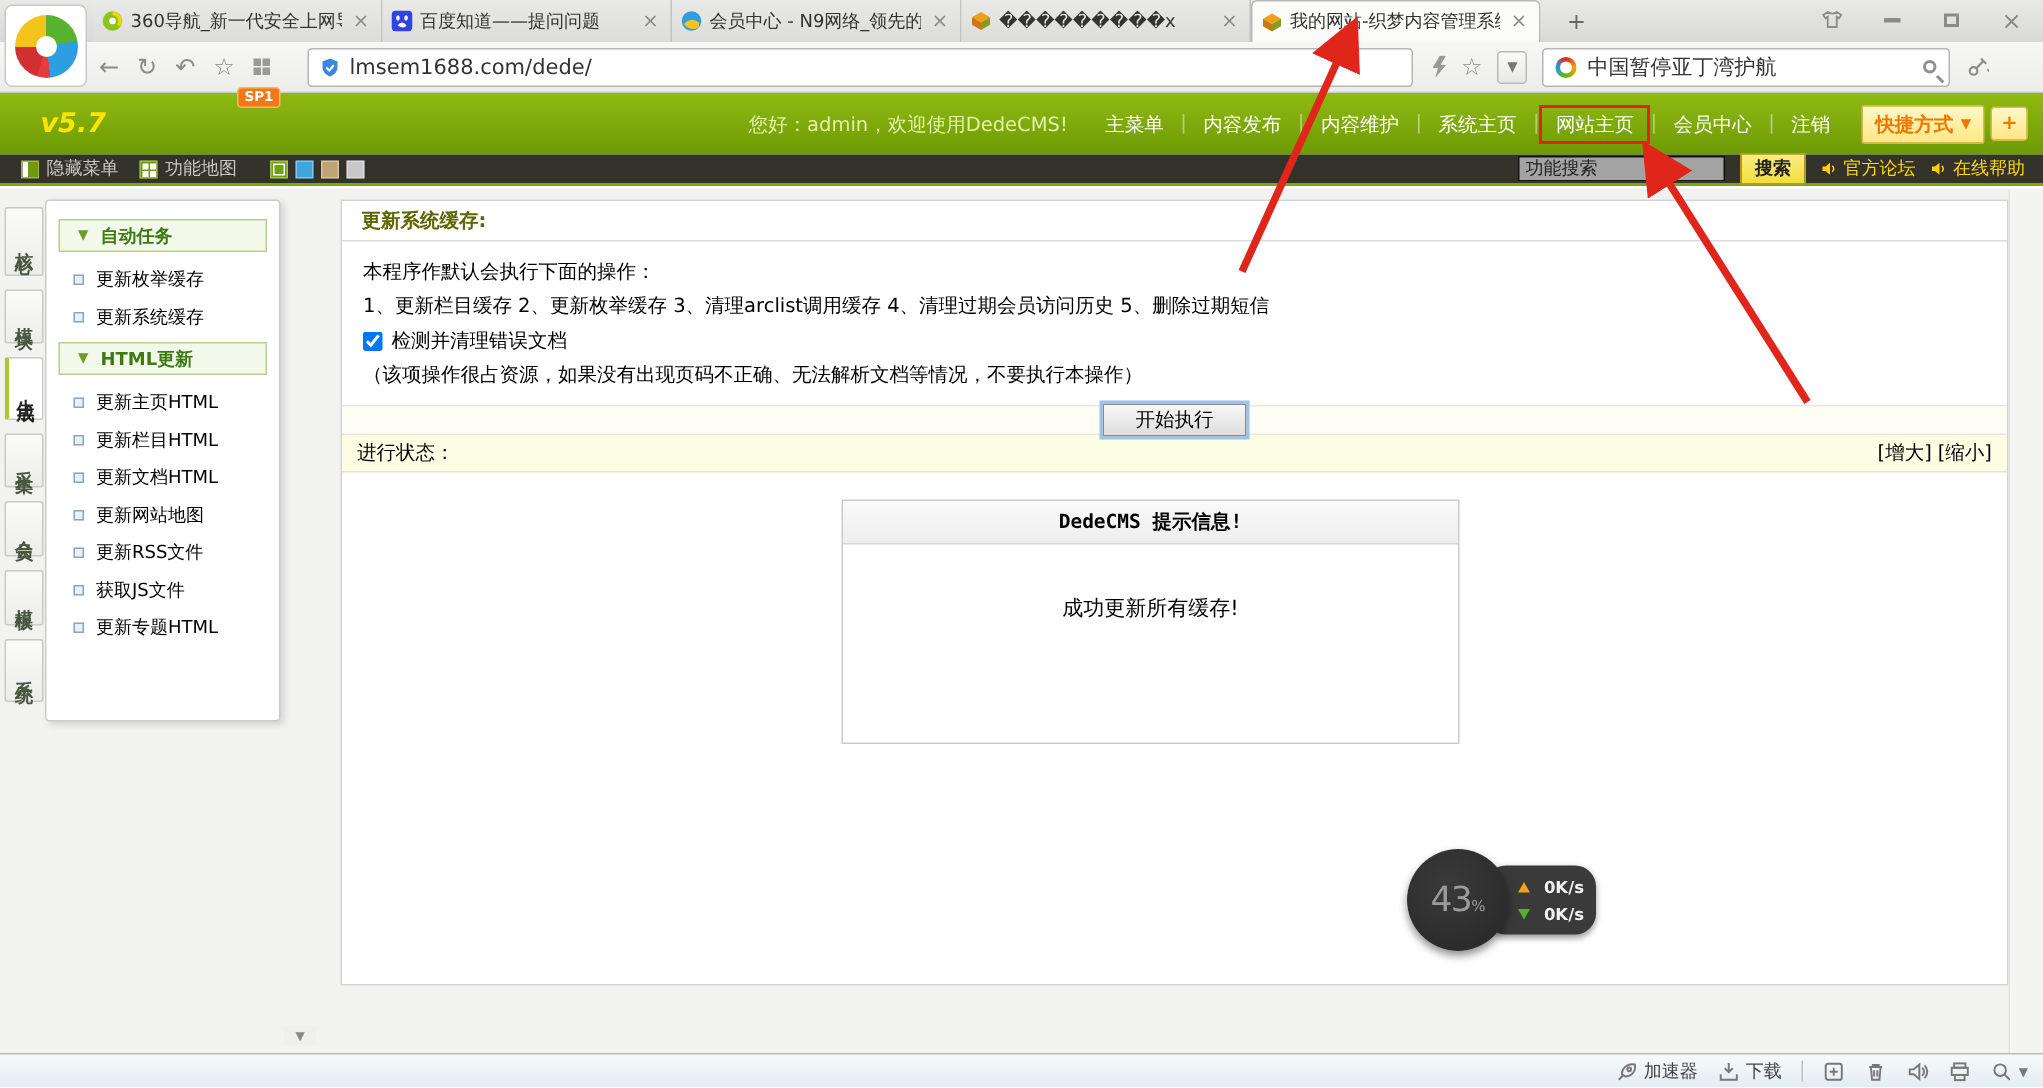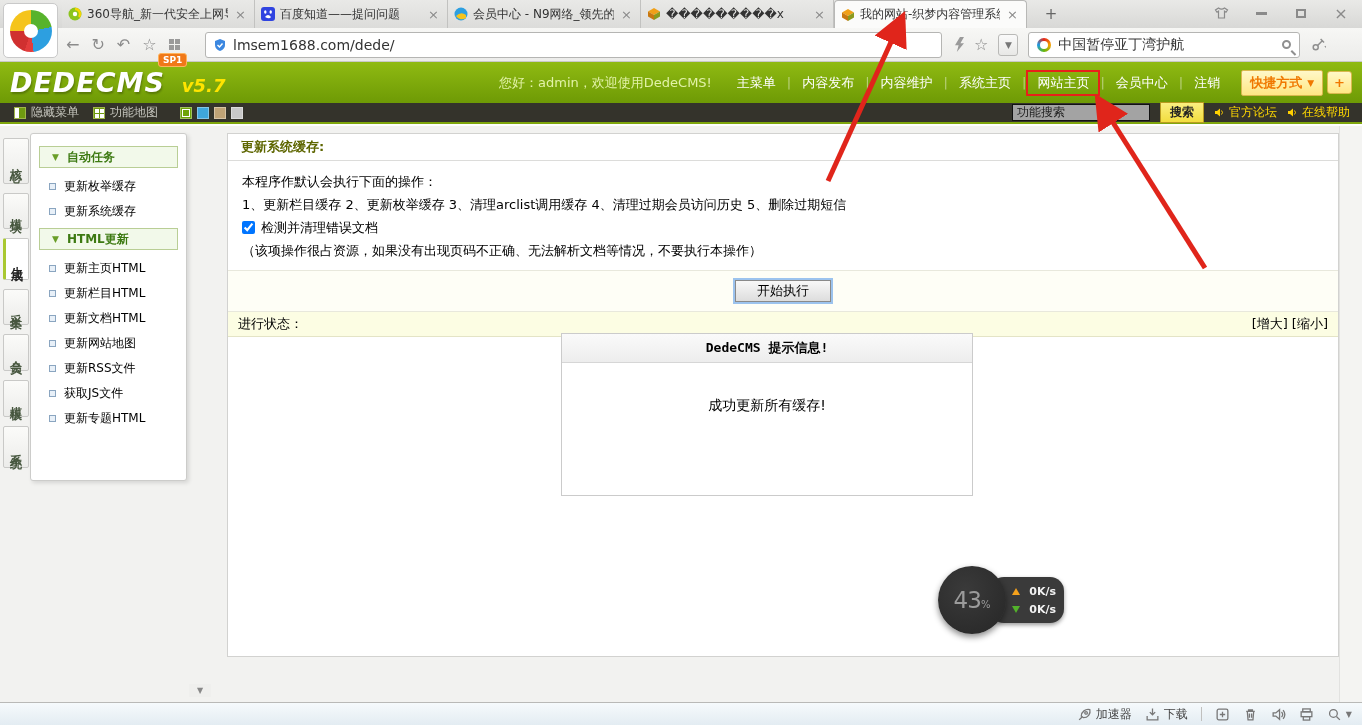--- a/index.html
+++ b/index.html
@@ -127,21 +127,21 @@
     background:#EFEFED; color:#888; font-size:8px; text-align:center; line-height:13px; }
 
   .content-panel { position:absolute; left:227px; top:7px; width:1112px; height:524px;
     background:#fff; border:1px solid #D2D2D0; }
   .cp-title { height:27px; border-bottom:1px solid #DCDCDA; display:flex; align-items:center;
     padding:0 13px; font-weight:bold; font-size:13px; color:#5E6600; }
   .cp-body { padding:9px 14px 4px 14px; font-size:13px; color:#000; }
   .cp-body .line { line-height:23px; white-space:nowrap; }
   .chk-row { display:flex; align-items:center; gap:6px; line-height:23px; }
   .btn-row { margin-top:4px; border-top:1px solid #E8E8DC; border-bottom:1px solid #E8E8DC;
-    background:#FEFEF6; height:42px; display:flex; align-items:center; justify-content:center; }
+    background:#FEFEF6; height:20px; display:flex; align-items:center; justify-content:center; }
   .exec-btn { width:96px; height:22px; font-size:13px; font-family:inherit; color:#000;
     background:linear-gradient(#F8F8F8,#DDDDDD); border:1px solid #8A8A8A;
     outline:2px solid #9CC3EE; cursor:pointer; }
   .status-row { height:25px; background:#FCFDE3; border-bottom:1px solid #E4E4C6;
     display:flex; align-items:center; justify-content:space-between; padding:0 10px; font-size:13px; }
   .status-zoom { display:flex; gap:4px; }
   .status-zoom span { cursor:pointer; }
   .dialog { position:absolute; left:333px; top:199px; width:412px; height:163px;
     border:1px solid #CBCBCB; background:#fff; }
   .dialog-h { height:29px; background:linear-gradient(#FAFAFA,#EDEDED); border-bottom:1px solid #D6D6D6;
@@ -274,21 +274,20 @@
     <svg width="16" height="16" viewBox="0 0 14 14">
         <circle cx="5" cy="9" r="2.2" fill="none" stroke="#8F8F8F" stroke-width="1.3"></circle>
         <path d="M6.6 7.4 L11 3 M9.3 1.8 l3 3" stroke="#8F8F8F" stroke-width="1.3" fill="none"></path>
         <path d="M13 8 l1.5 1.5" stroke="#8F8F8F" stroke-width="1"></path>
       </svg>
   </div>
 </div>
 
 <div class="cms-header">
   <div class="cms-logo">
-    <span class="logo-main">DEDECMS</span>
     <span class="logo-ver">v5.7</span>
     <span class="sp-badge">SP1</span>
   </div>
   <div class="cms-right">
     <span class="greeting">您好：admin，欢迎使用DedeCMS!</span>
     <div class="cms-nav">
       <span class="nav-item">主菜单</span>
         <span class="nav-sep">|</span>
       <span class="nav-item">内容发布</span>
         <span class="nav-sep">|</span>

